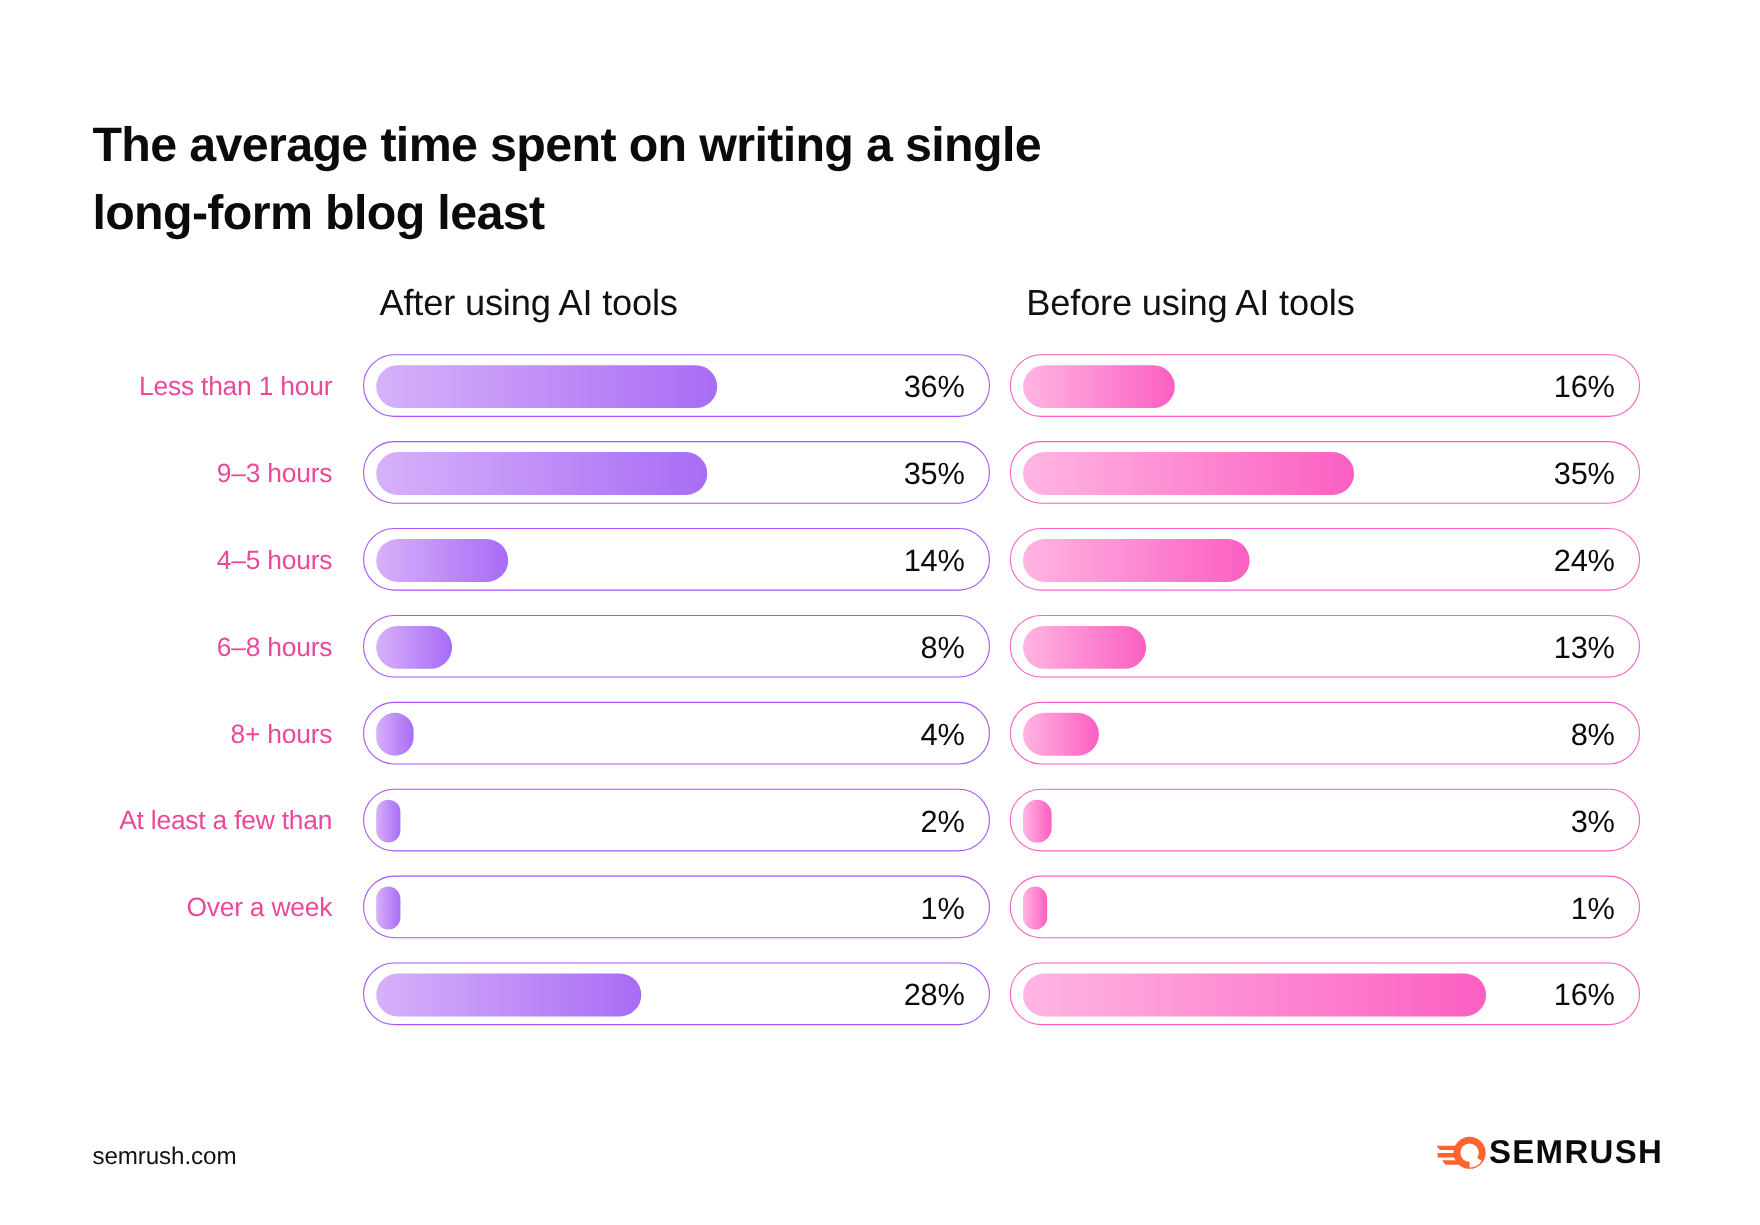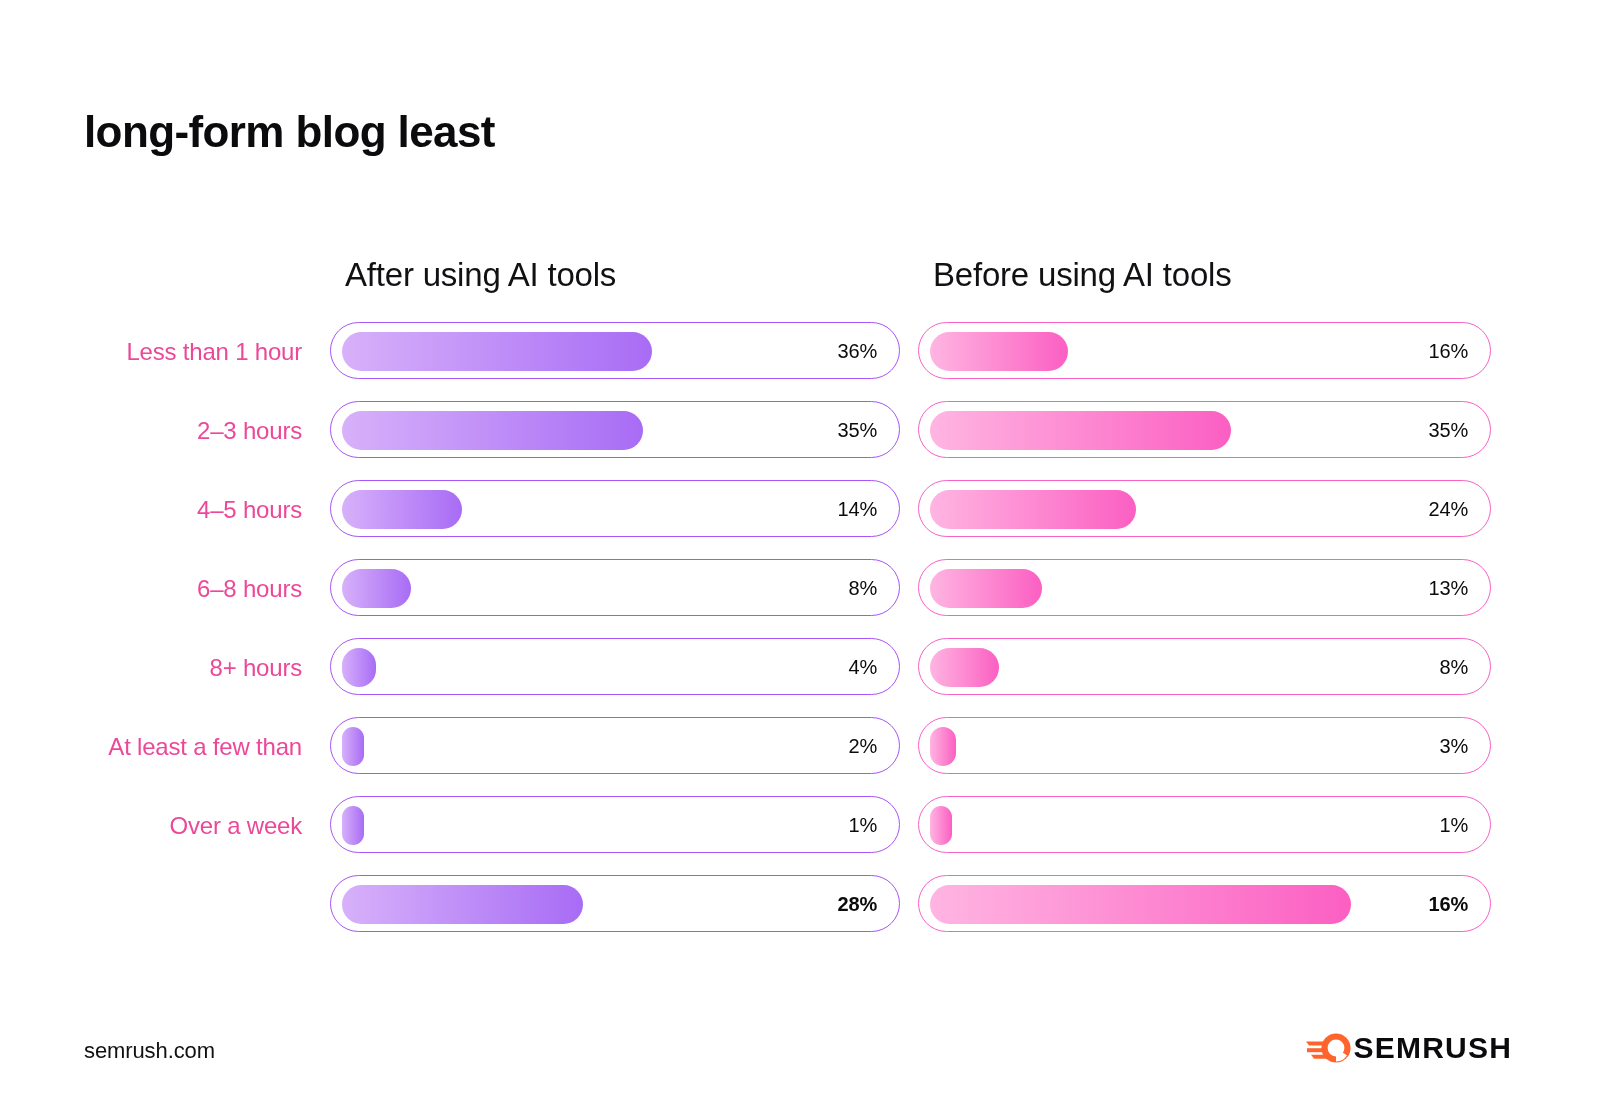--- a/index.html
+++ b/index.html
@@ -103,26 +103,26 @@
     background: linear-gradient(90deg, #ffb5e2 0%, #fb5fc2 100%);
   }
 
   .value {
     position: absolute;
     right: 22px;
     top: 0;
     height: 57px;
     display: flex;
     align-items: center;
-    font-size: 20px;
+    font-size: 28px;
     color: #0b0b0d;
     font-weight: normal;
     letter-spacing: -0.2px;
   }
-  .row.emphasis .value { font-weight: bold; }
+  .row.emphasis .value { font-weight: normal; }
   .row.emphasis .row-label { font-weight: bold; }
 
   
   .footer-url {
     position: absolute;
     left: 84px;
     top: 1038px;
     font-size: 22px;
     color: #111114;
     letter-spacing: -0.1px;
@@ -145,40 +145,41 @@
     letter-spacing: 1.2px;
     color: #0b0b0d;
   }
 </style>
 </head>
 <body>
 
 <div class="page">
 
   <h1 class="title">
+    <span class="title-line">The average time spent on writing a single</span>
     <span class="title-line">long-form blog least</span>
   </h1>
 
   <div class="col-header left">After using AI tools</div>
   <div class="col-header right">Before using AI tools</div>
 
   <div class="chart" id="chart-rows">
       <div class="row">
         <div class="row-label">Less than 1 hour</div>
         <div class="track left">
           <div class="fill" style="width: 309.6px;"></div>
           <div class="value">36%</div>
         </div>
         <div class="track right">
           <div class="fill" style="width: 137.6px;"></div>
           <div class="value">16%</div>
         </div>
       </div>
       <div class="row">
-        <div class="row-label">2–3 hours</div>
+        <div class="row-label">9–3 hours</div>
         <div class="track left">
           <div class="fill" style="width: 301px;"></div>
           <div class="value">35%</div>
         </div>
         <div class="track right">
           <div class="fill" style="width: 301px;"></div>
           <div class="value">35%</div>
         </div>
       </div>
       <div class="row">

